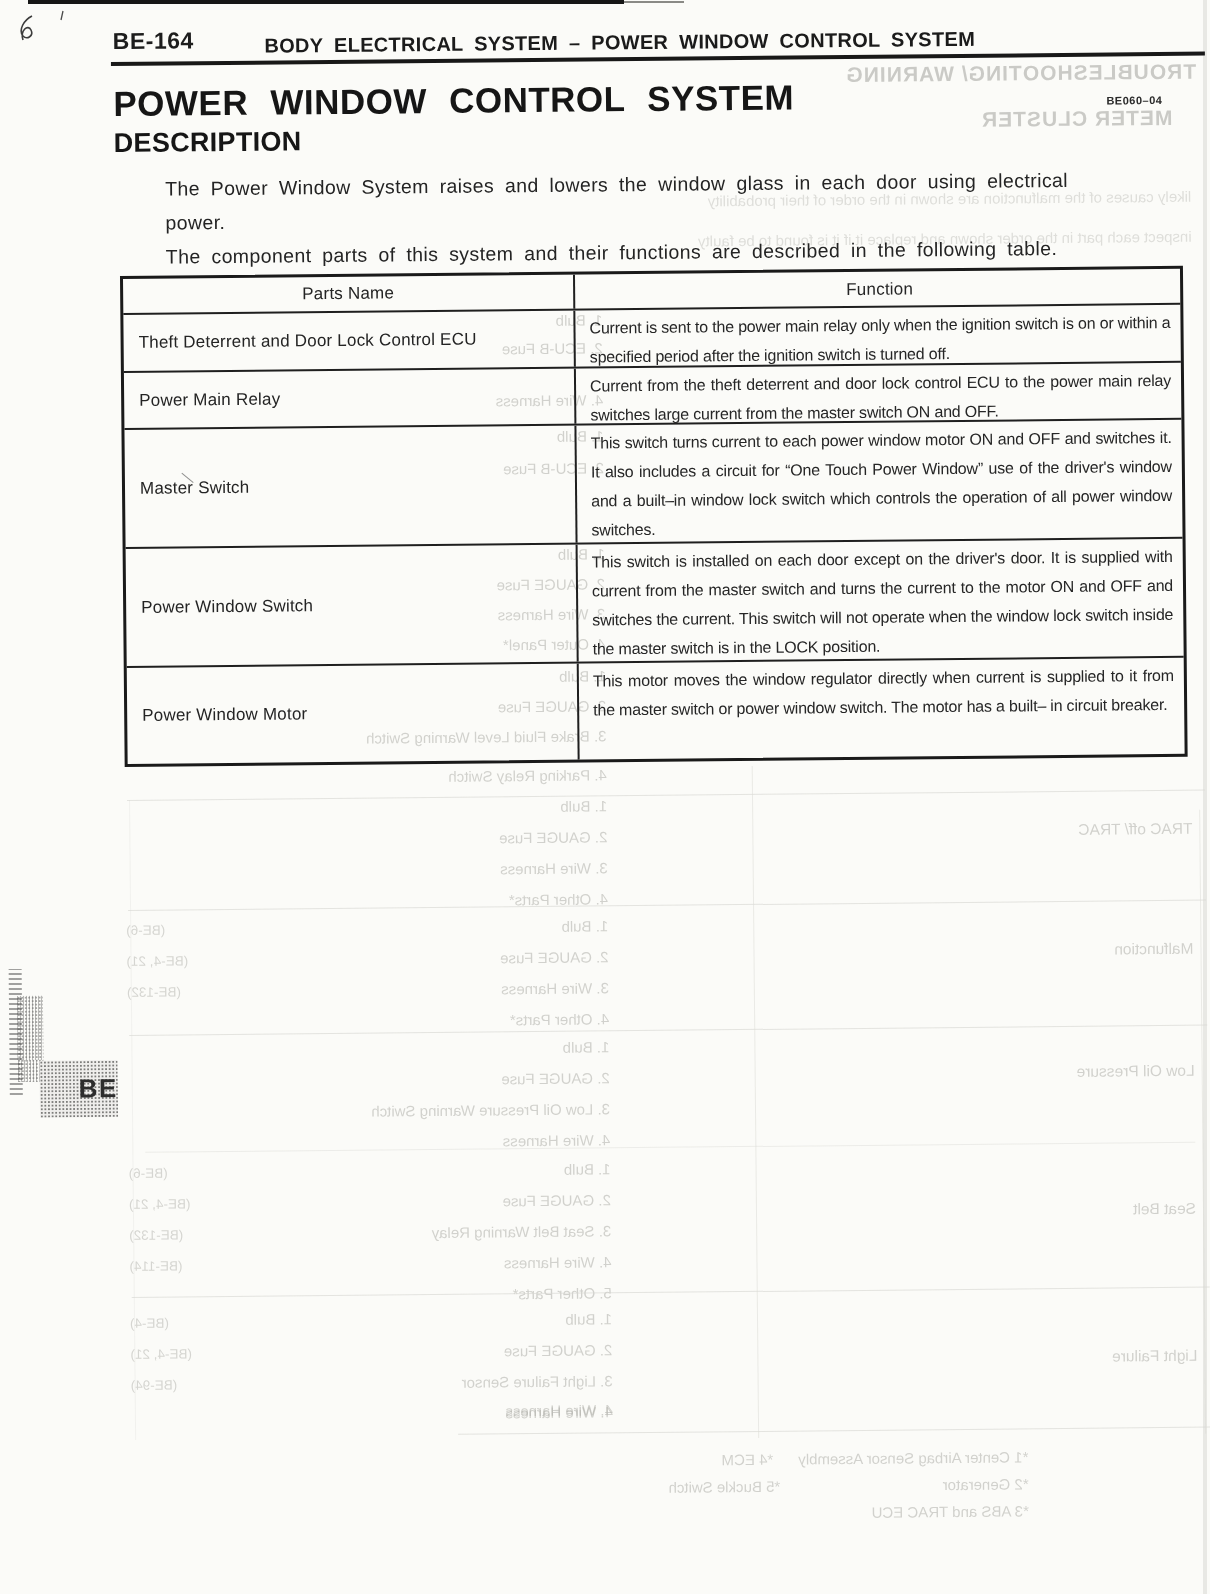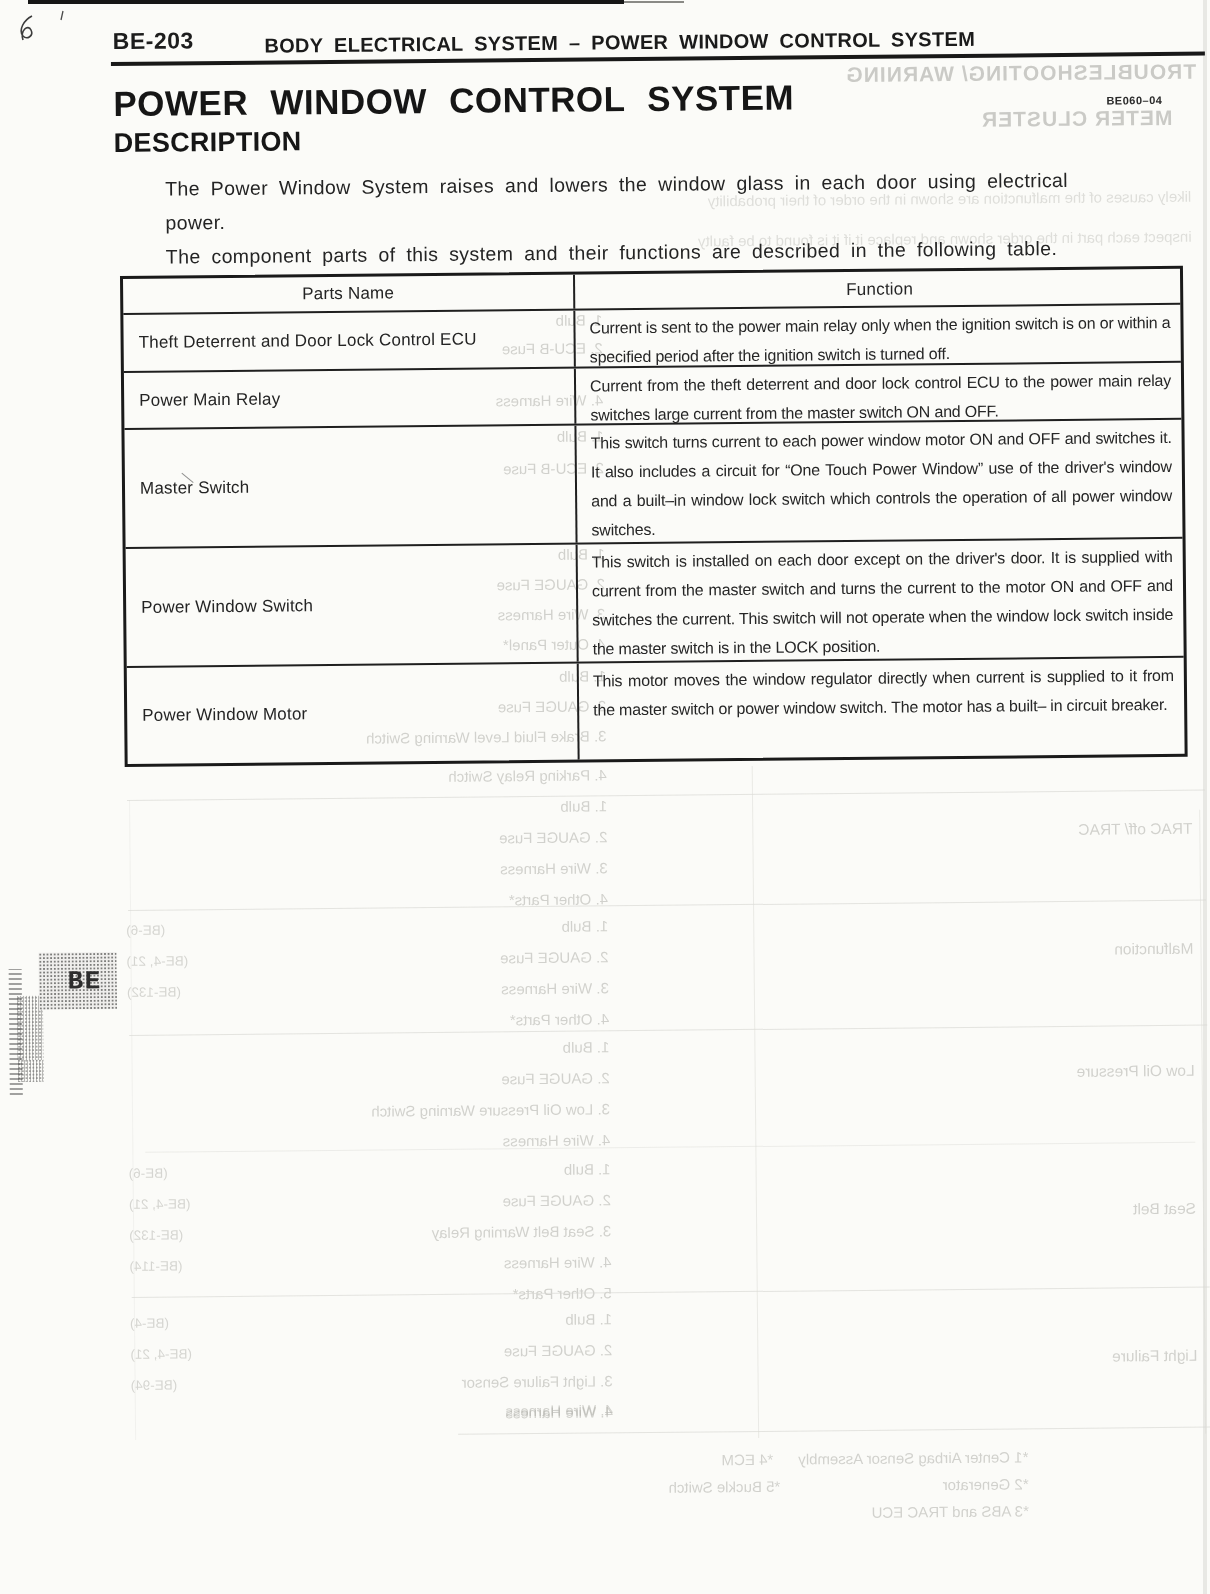--- a/index.html
+++ b/index.html
@@ -26,27 +26,27 @@
   .tbl{position:absolute;left:118px;top:276px;width:1063px;border:3px solid #1a1a1a;box-sizing:border-box;}
   .trow{display:flex;box-sizing:border-box;border-top:2px solid #1f1f1f;}
   .trow:first-child{border-top:none;}
   .c-part{width:452px;box-sizing:border-box;border-right:2px solid #1f1f1f;display:flex;align-items:center;padding-left:15px;font-size:17px;letter-spacing:.2px;color:#242424;}
   .c-func{flex:1;box-sizing:border-box;padding:3px 10px 0 14px;font-size:16px;line-height:29px;letter-spacing:-.2px;text-align:justify;color:#262626;}
   .hrow .c-part{justify-content:center;padding-left:0;font-size:17px;}
   .hrow .c-func{text-align:center;padding-top:0;display:flex;align-items:center;justify-content:center;font-size:17px;letter-spacing:.2px;}
   .h34{height:34px;}.h58{height:58px;}.h57{height:57px;}.h119{height:119px;}.h98{height:98px;}
   
   .betab{
-    position:absolute;left:30px;top:952px;width:78px;height:57px;
+    position:absolute;left:30px;top:1060px;width:78px;height:57px;
     background-color:#efeeec;
     background-image:radial-gradient(circle,#7d7d7b 1.1px,transparent 1.3px);
     background-size:3.6px 3.6px;
-    display:flex;align-items:center;justify-content:center;
+    display:flex;align-items:center;justify-content:flex-end;
     font-size:26px;font-weight:700;letter-spacing:1.5px;color:#2d2d2d;
-    padding-left:14px;box-sizing:border-box;font-family:Liberation Mono, monospace;
+    padding-left:14px;box-sizing:border-box;
   }
   .betab-side{
     position:absolute;left:8px;top:995px;width:26px;height:86px;
     background-image:repeating-linear-gradient(90deg,rgba(70,70,70,.5) 0 1px,transparent 1px 3px),
                      radial-gradient(circle,#8a8a88 1px,transparent 1.2px);
     background-size:auto,3.5px 3.5px;opacity:.75;
   }
   .edge-smudge{
     position:absolute;left:0;top:968px;width:13px;height:126px;
     background-image:repeating-linear-gradient(0deg,rgba(50,50,50,.6) 0 2px,transparent 2px 5px);
@@ -148,21 +148,21 @@
   <div class="ghost-rule" style="left:120px;top:800px;width:1078px;"></div>
   <div class="ghost-rule" style="left:120px;top:910px;width:1078px;"></div>
   <div class="ghost-rule" style="left:120px;top:1035px;width:1078px;"></div>
   <div class="ghost-rule" style="left:135px;top:1152px;width:1050px;opacity:.4;"></div>
   <div class="ghost-rule" style="left:120px;top:1297px;width:1078px;"></div>
   <div class="ghost-rule" style="left:445px;top:1437px;width:760px;"></div>
   <div class="ghost-vert" style="left:745px;top:772px;height:672px;"></div>
   <div class="ghost-vert" style="left:1192px;top:820px;height:624px;"></div>
   <div class="ghost-vert" style="left:122px;top:800px;height:640px;opacity:.3;"></div>
 
-  <div class="pageno">BE-203</div>
+  <div class="pageno">BE-164</div>
   <div class="runhead">BODY ELECTRICAL SYSTEM – POWER WINDOW CONTROL SYSTEM</div>
   <div class="runrule"></div>
 
   <div class="h1">POWER WINDOW CONTROL SYSTEM</div>
   <div class="code">BE060–04</div>
   <div class="h2">DESCRIPTION</div>
 
   <div class="intro">The Power Window System raises and lowers the window glass in each door using electrical
 power.
 The component parts of this system and their functions are described in the following table.</div>

